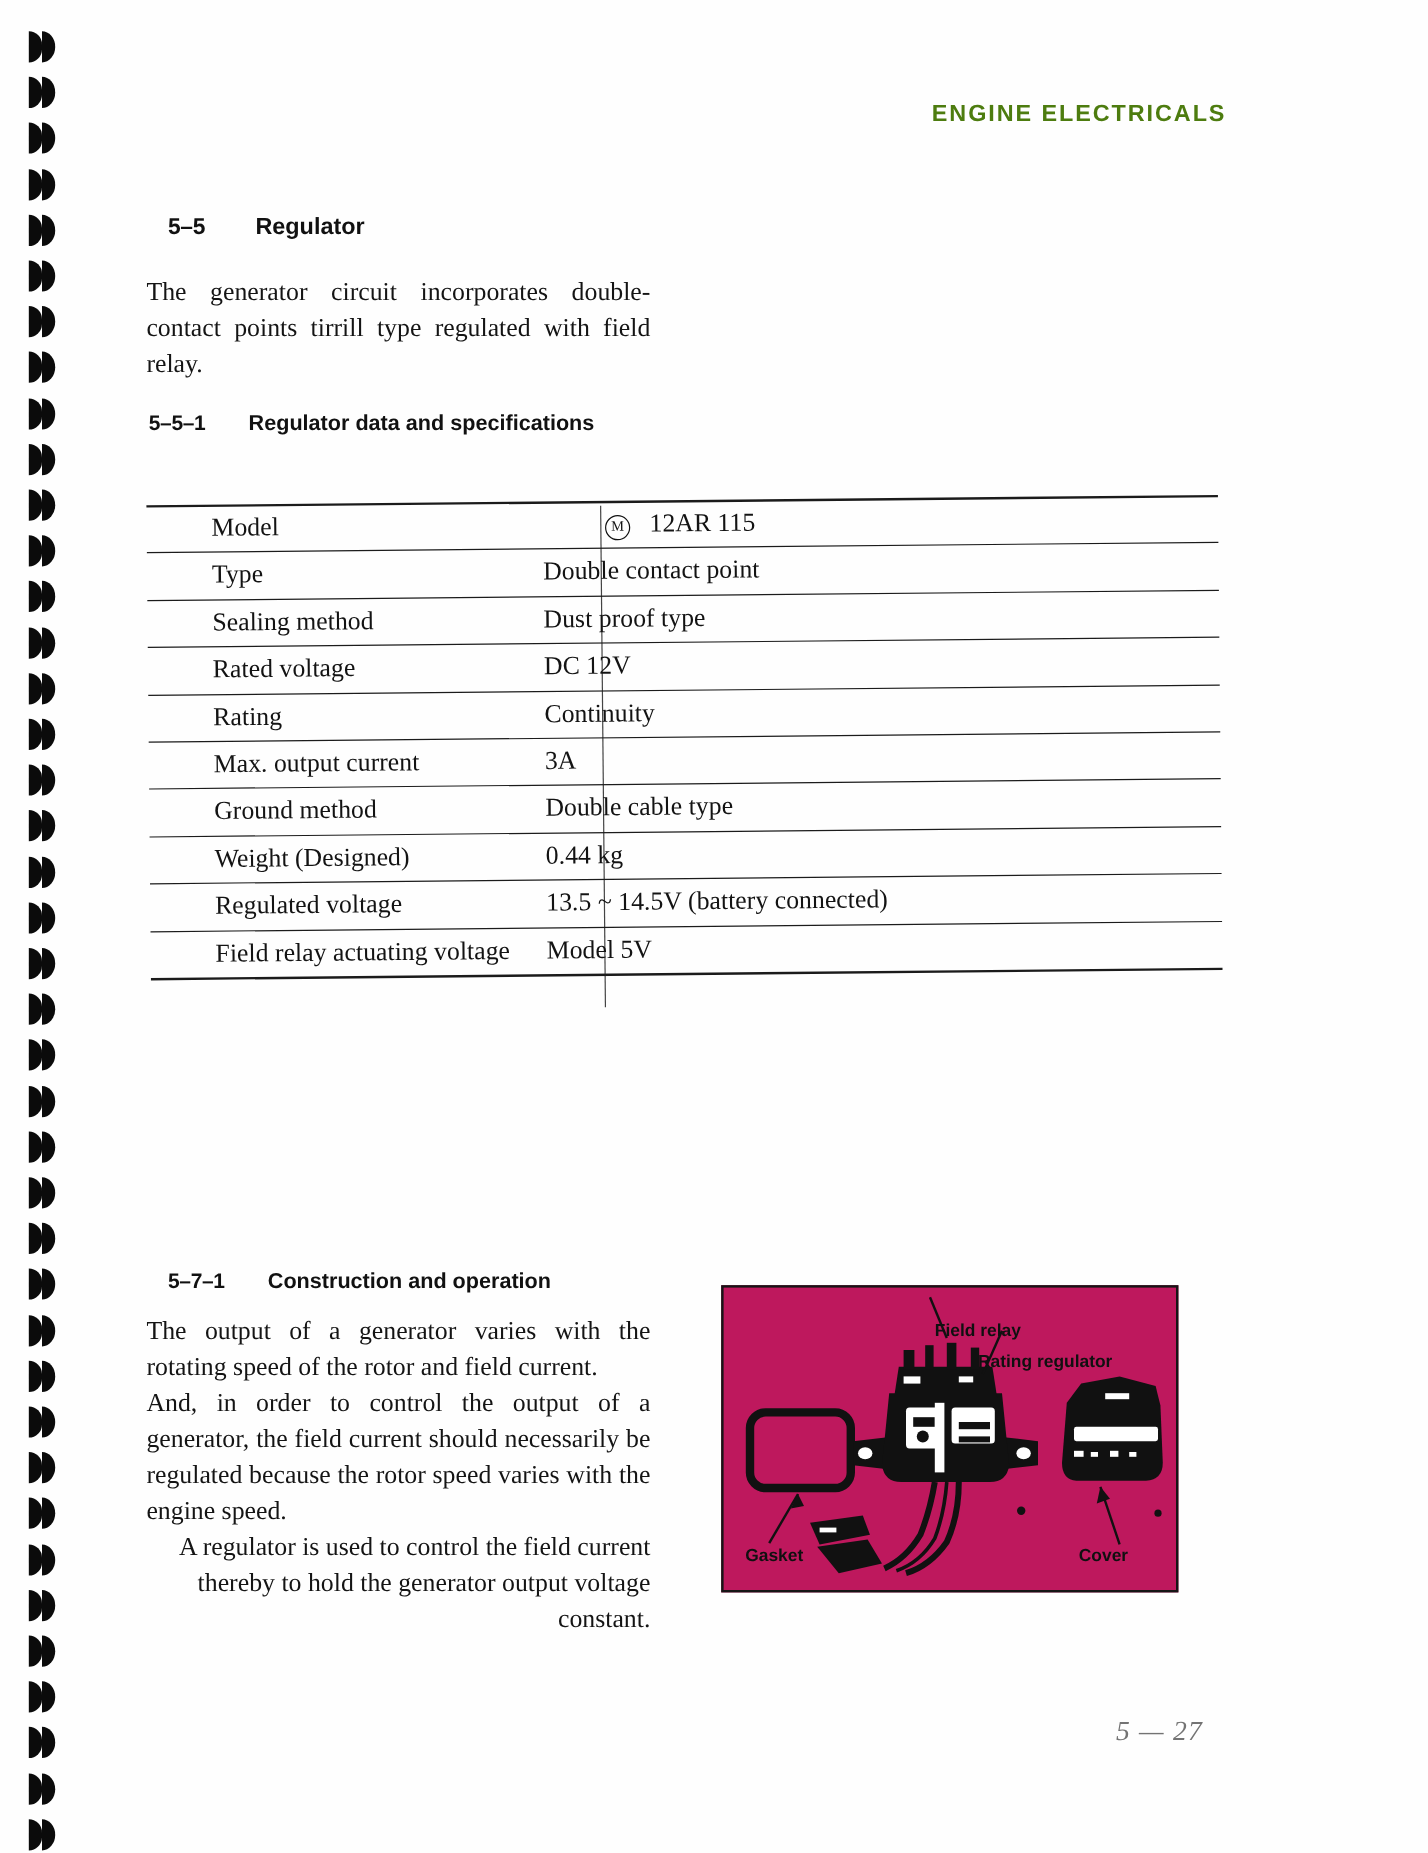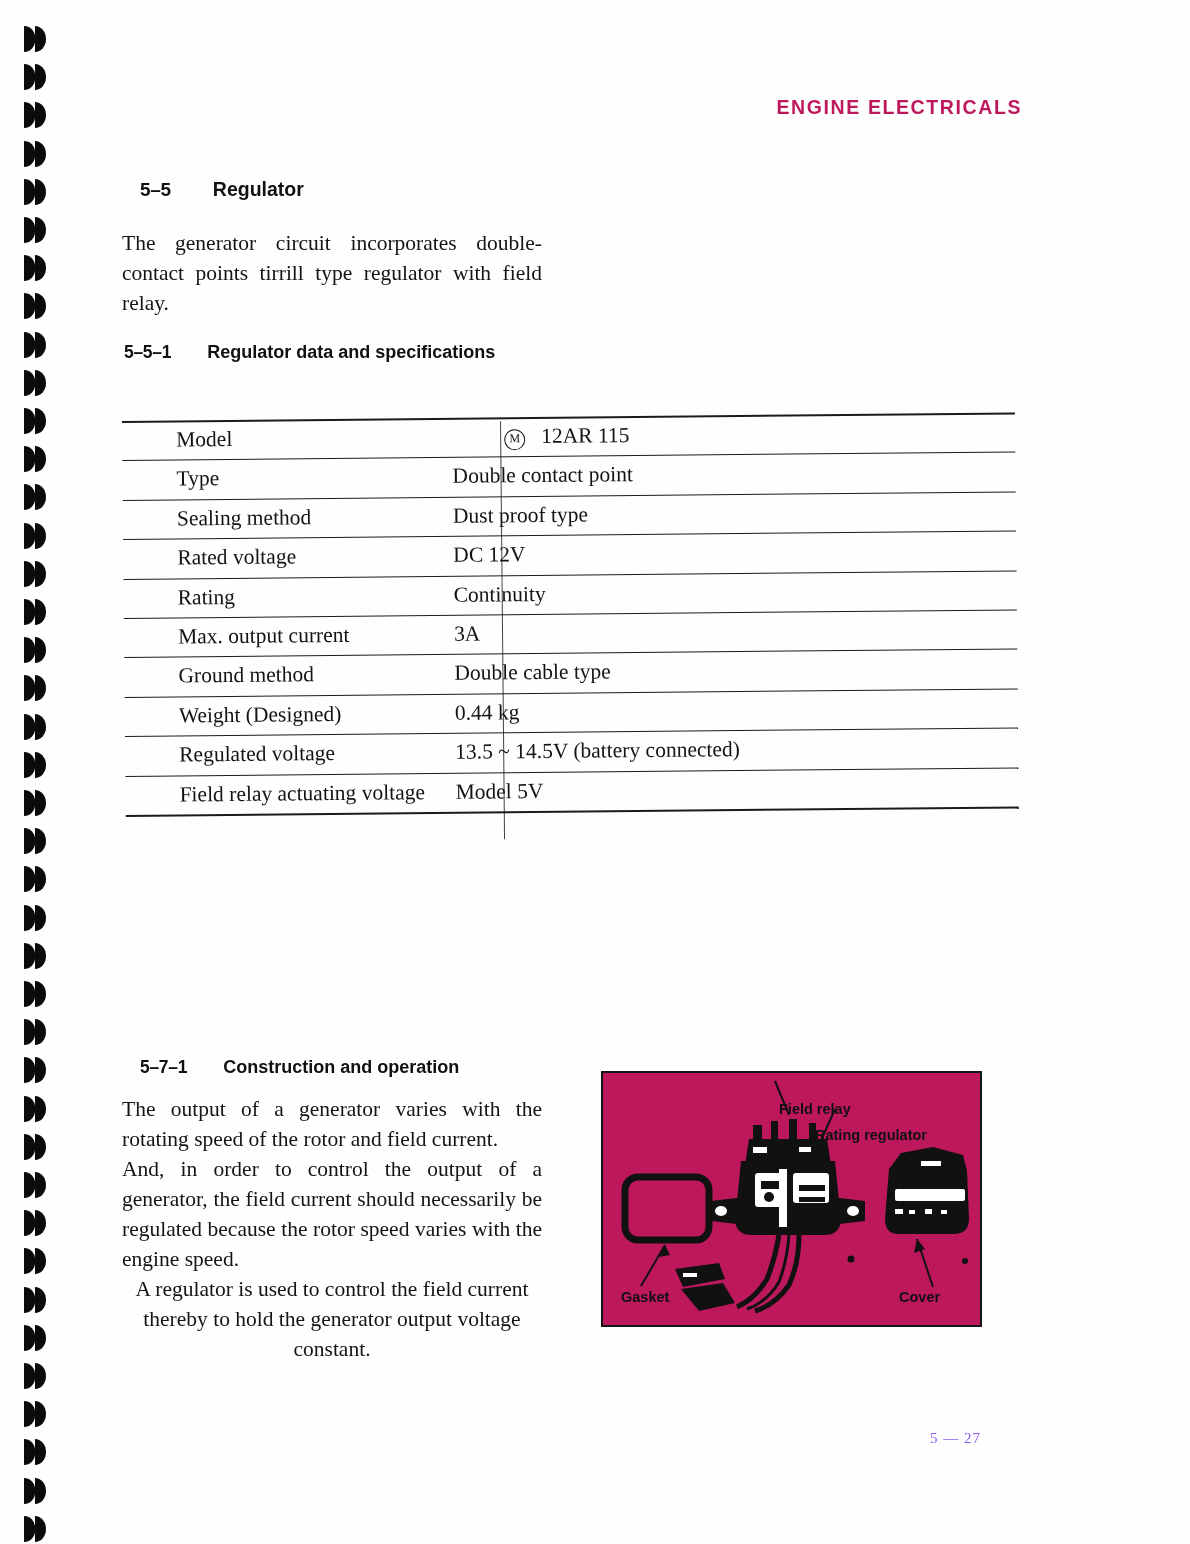--- a/index.html
+++ b/index.html
@@ -45,26 +45,26 @@
     height: 26px;
     background: #0b0b0b;
     border-top-right-radius: 11px 13px;
     border-bottom-right-radius: 11px 13px;
   }
 
   
   #running-header {
     position: absolute;
     right: 168px;
-    top: 96px;
+    top: 84px;
     font-family: "Liberation Sans", sans-serif;
     font-size: 19.5px;
     font-weight: 600;
     letter-spacing: 1.6px;
-    color: #be185d;
+    color: #4d7c0f;
     white-space: nowrap;
   }
 
   
   .sec-head {
     position: absolute;
     font-family: "Liberation Sans", sans-serif;
     font-weight: 700;
     color: #111;
     white-space: nowrap;
@@ -106,21 +106,21 @@
     left: 122px;
     width: 420px;
     font-family: "Liberation Serif", serif;
     font-size: 21.5px;
     line-height: 30px;
     text-align: justify;
     text-justify: inter-word;
     color: #141414;
   }
   .body-col p { margin: 0; }
-  .body-col p.last-nojust { text-align: center; }
+  .body-col p.last-nojust { text-align: right; }
 
   #intro-para { top: 228px; }
   #constr-paras { top: 1094px; }
   #constr-paras p { margin: 0; }
 
   
   #spec-table {
     position: absolute;
     left: 122px;
     top: 421px;
@@ -202,23 +202,24 @@
   #lbl-voltage-regulator { left: 212px; top: 54px; }
   #lbl-gasket { left: 18px; top: 216px; }
   #lbl-cover { left: 296px; top: 216px; }
 
   
   #page-number {
     position: absolute;
     left: 930px;
     top: 1430px;
     font-family: "Liberation Serif", serif;
-    font-size: 15px;
+    font-style: italic;
+    font-size: 23px;
     letter-spacing: 1px;
-    color: #8b5cf6;
+    color: #737373;
   }
 </style>
 </head>
 <body>
 
 <div id="page">
 
   <div id="binding">
       <div class="bind-hole" style="top: 26px;"></div>
       <div class="bind-hole" style="top: 64.2px;"></div>
@@ -262,21 +263,21 @@
       <div class="bind-hole" style="top: 1515.8px;"></div>
     </div>
 
   <div id="running-header">ENGINE ELECTRICALS</div>
 
   <div class="sec-head" id="head-5-5">
     <span class="num">5–5</span><span class="ttl">Regulator</span>
   </div>
 
   <div class="body-col" id="intro-para">
-    <p>The generator circuit incorporates double-contact points tirrill type regulator with field relay.</p>
+    <p>The generator circuit incorporates double-contact points tirrill type regulated with field relay.</p>
   </div>
 
   <div class="sec-head" id="head-5-5-1">
     <span class="num">5–5–1</span><span class="ttl">Regulator data and specifications</span>
   </div>
 
   <div id="spec-table">
     <div class="vdiv"></div>
     <div id="spec-rows">
         <div class="rule top-edge" style="top: 0px;"></div>

